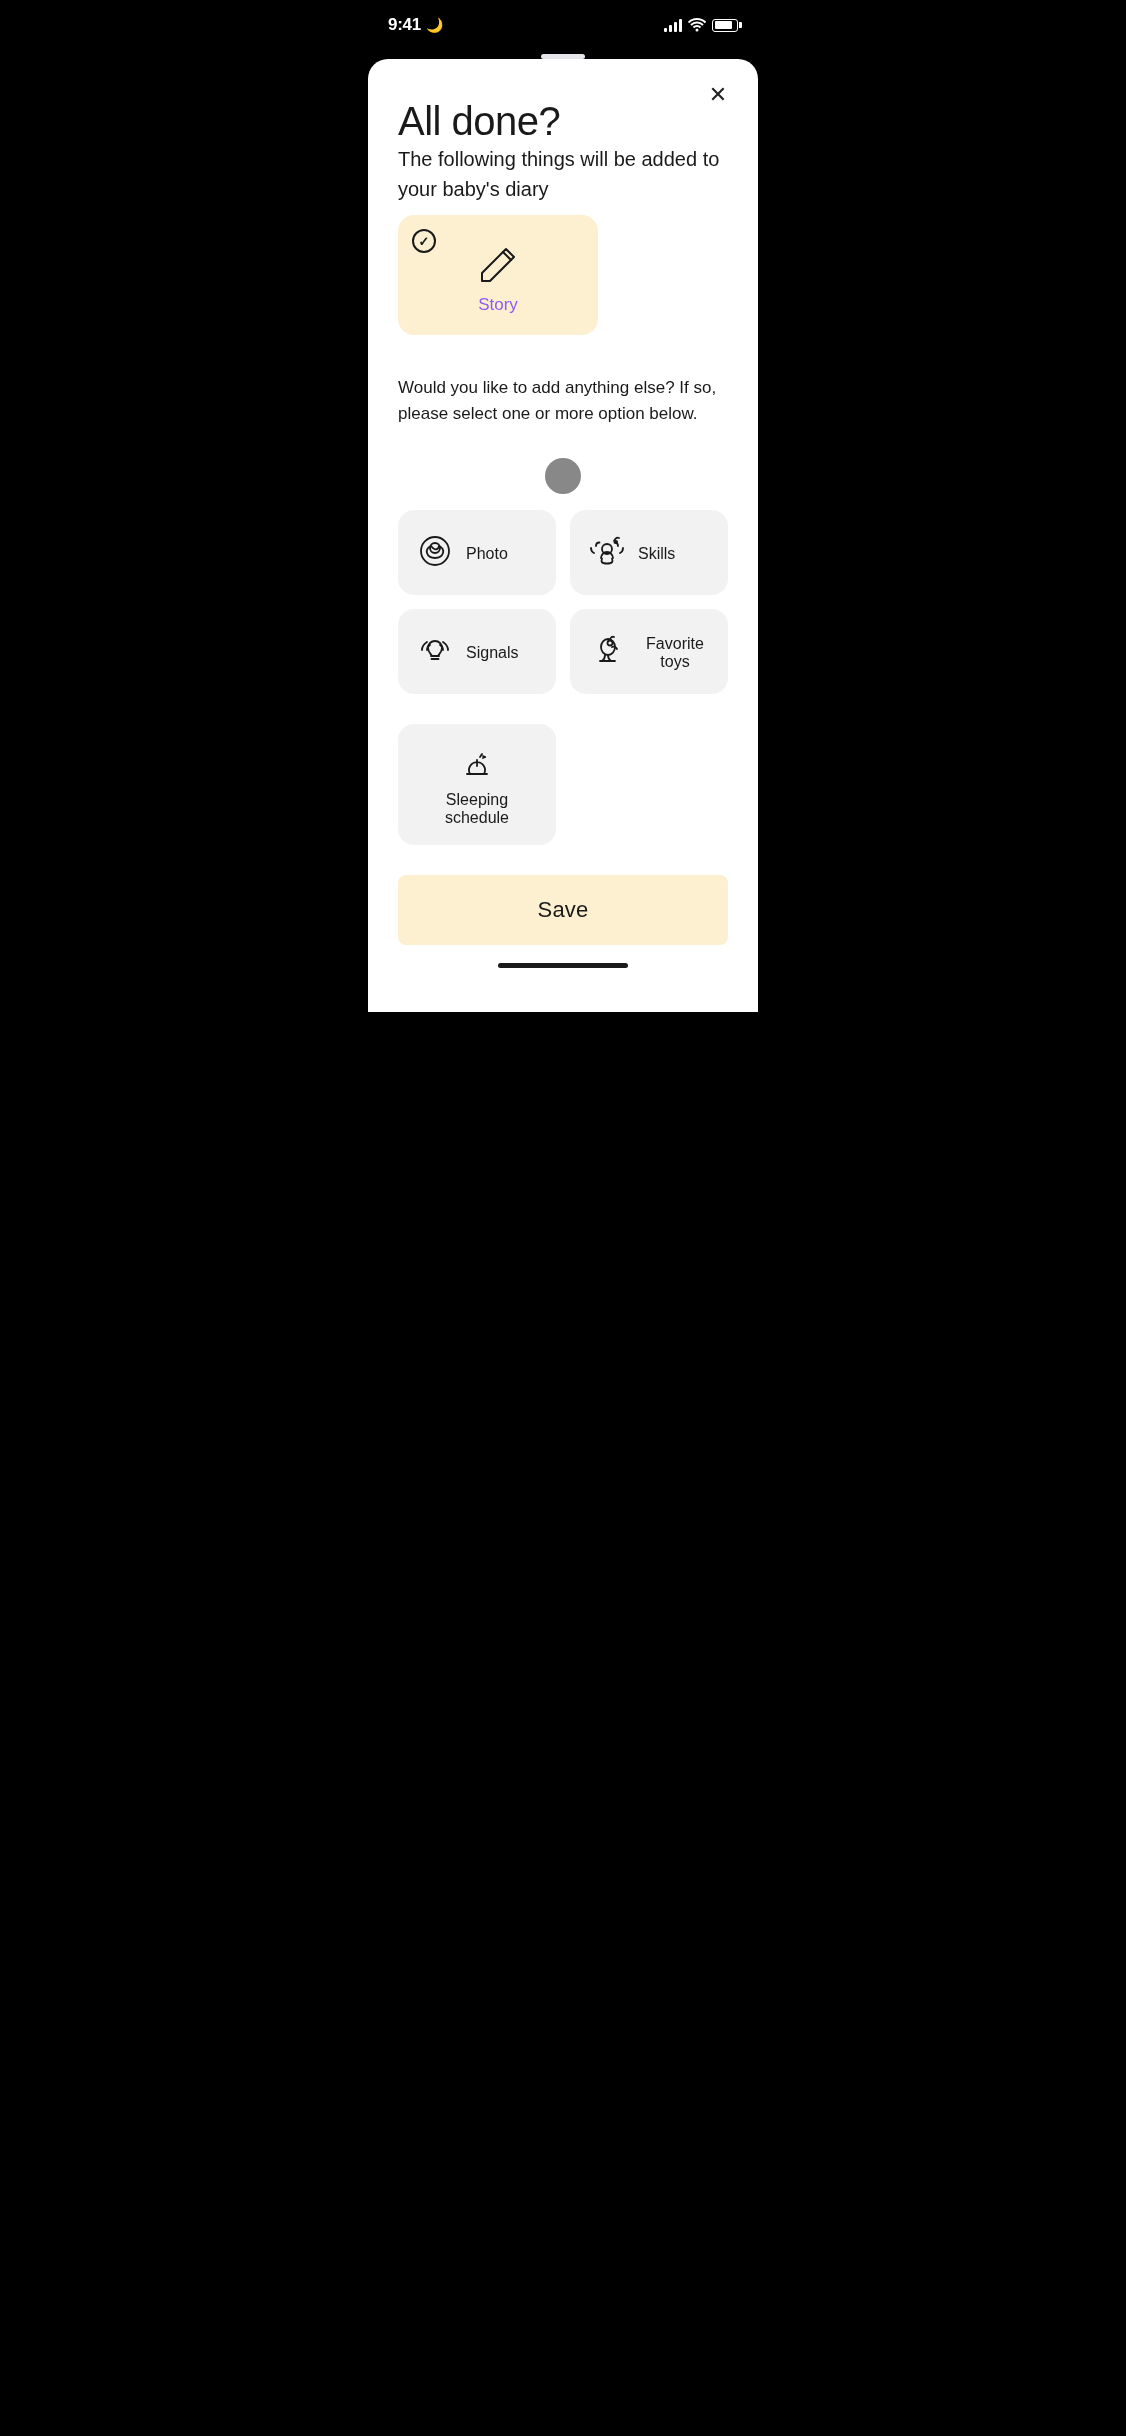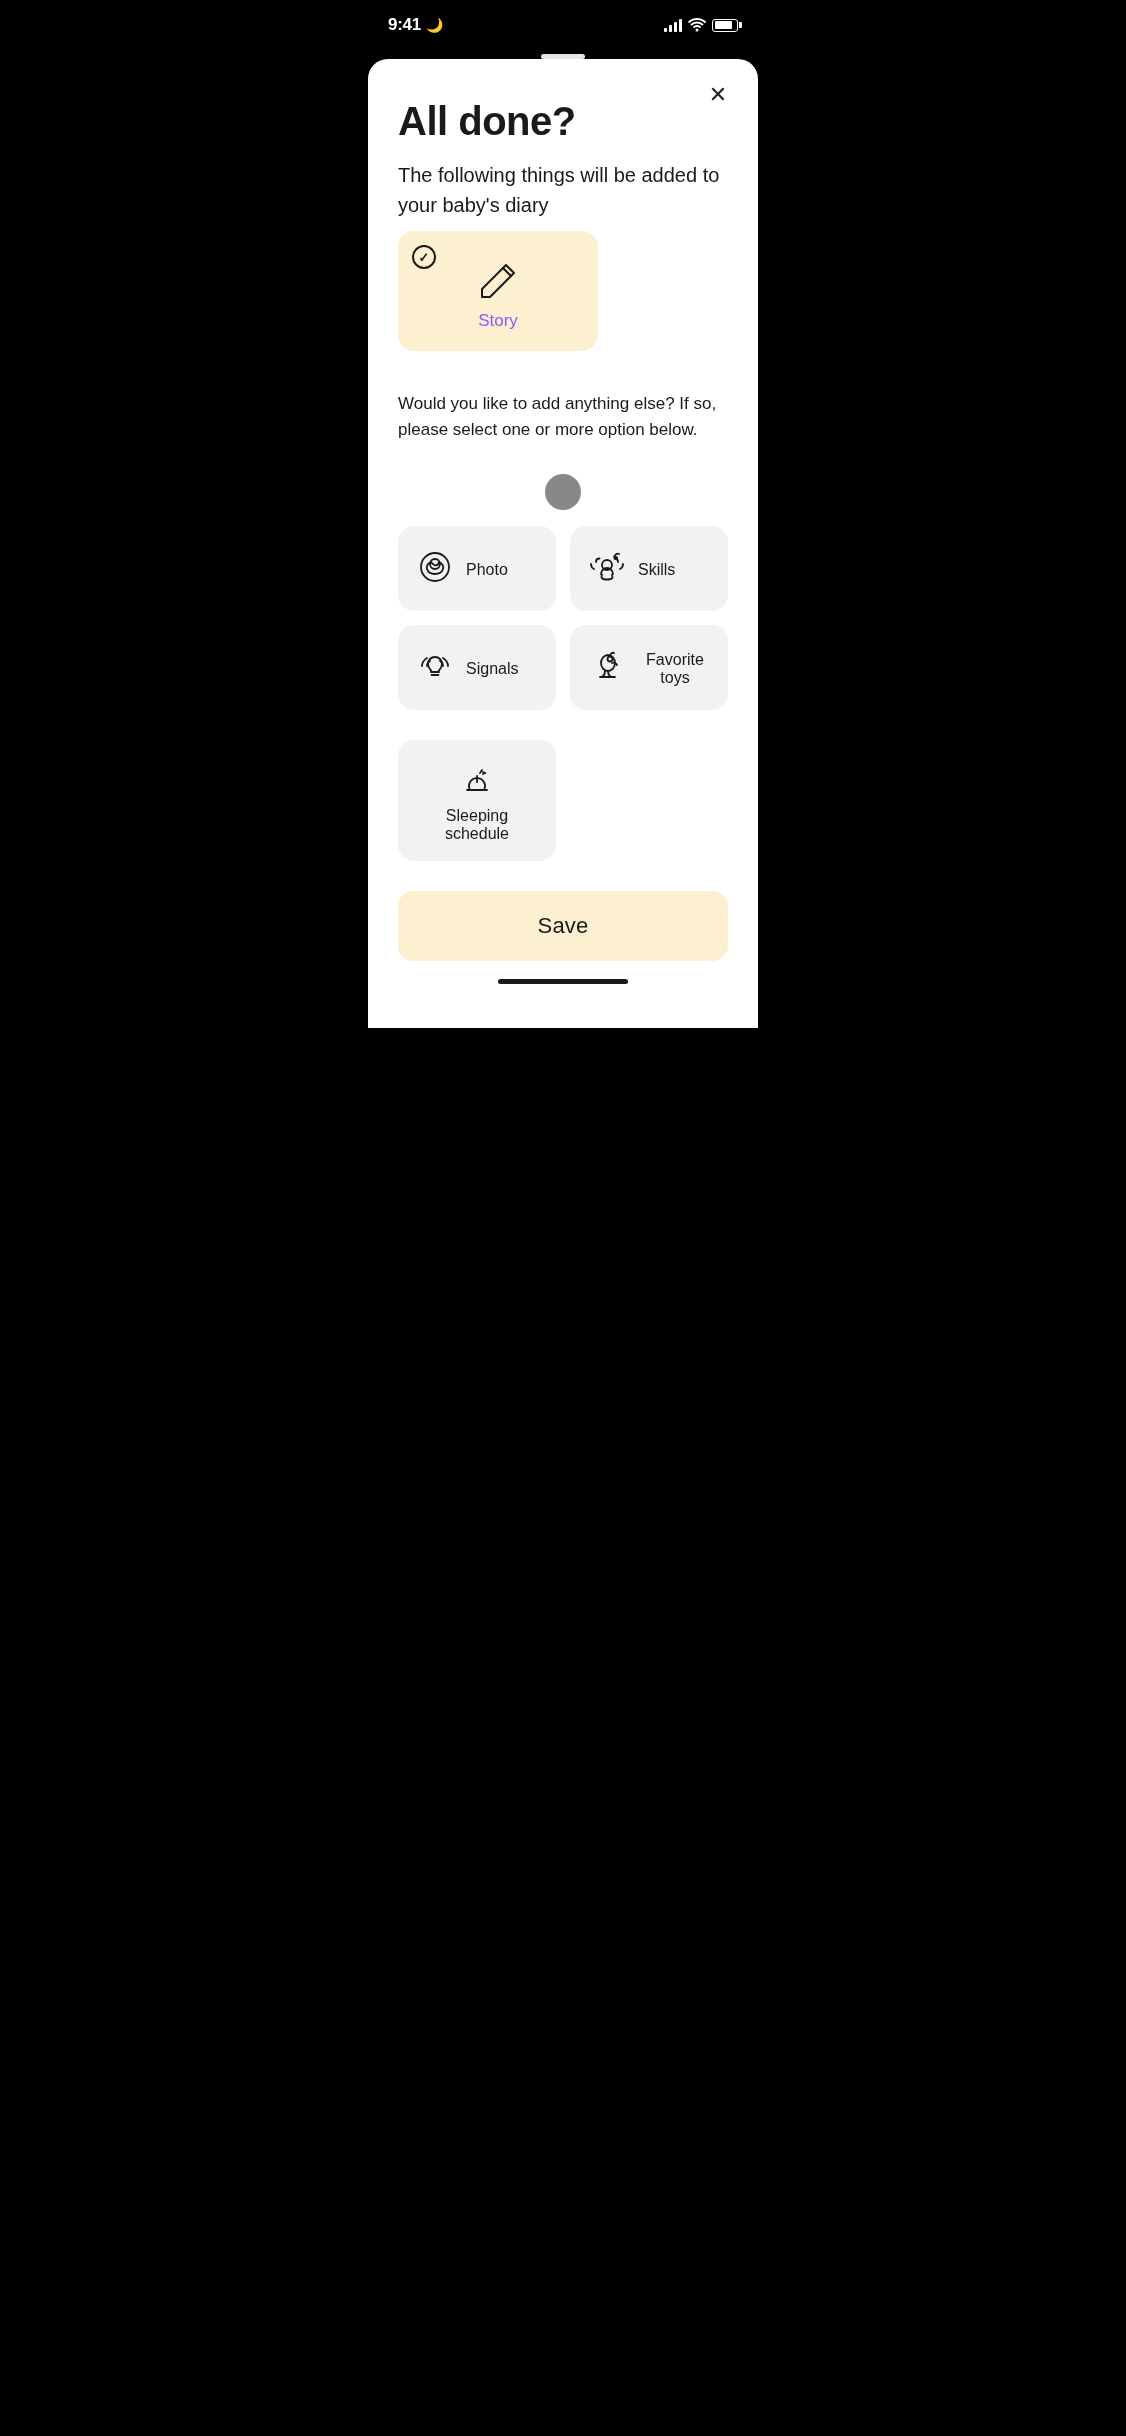--- a/index.html
+++ b/index.html
@@ -116,24 +116,23 @@
     }
 
     .close-x {
       font-size: 22px;
       color: #222;
       font-weight: 300;
     }
 
     .title {
       font-size: 40px;
-      font-weight: 700;
+      font-weight: 400;
       color: #1a1a1a;
       margin-top: 20px;
-      margin-bottom: 16px;
       letter-spacing: -0.5px;
     }
 
     .subtitle {
       font-size: 20px;
       color: #1a1a1a;
       line-height: 1.5;
       margin-bottom: 11px;
     }
 
@@ -238,21 +237,21 @@
       align-items: center;
       gap: 0;
       cursor: pointer;
       border: none;
       width: calc(50% - 7px);
     }
 
     .save-btn {
       background: #fdf0d0;
       border: none;
-      border-radius: 15px;
+      border-radius: 8px;
       width: 100%;
       padding: 22px;
       font-size: 22px;
       color: #1a1a1a;
       font-weight: 400;
       cursor: pointer;
       letter-spacing: 0.2px;
       margin-bottom: 10px;
     }
 

